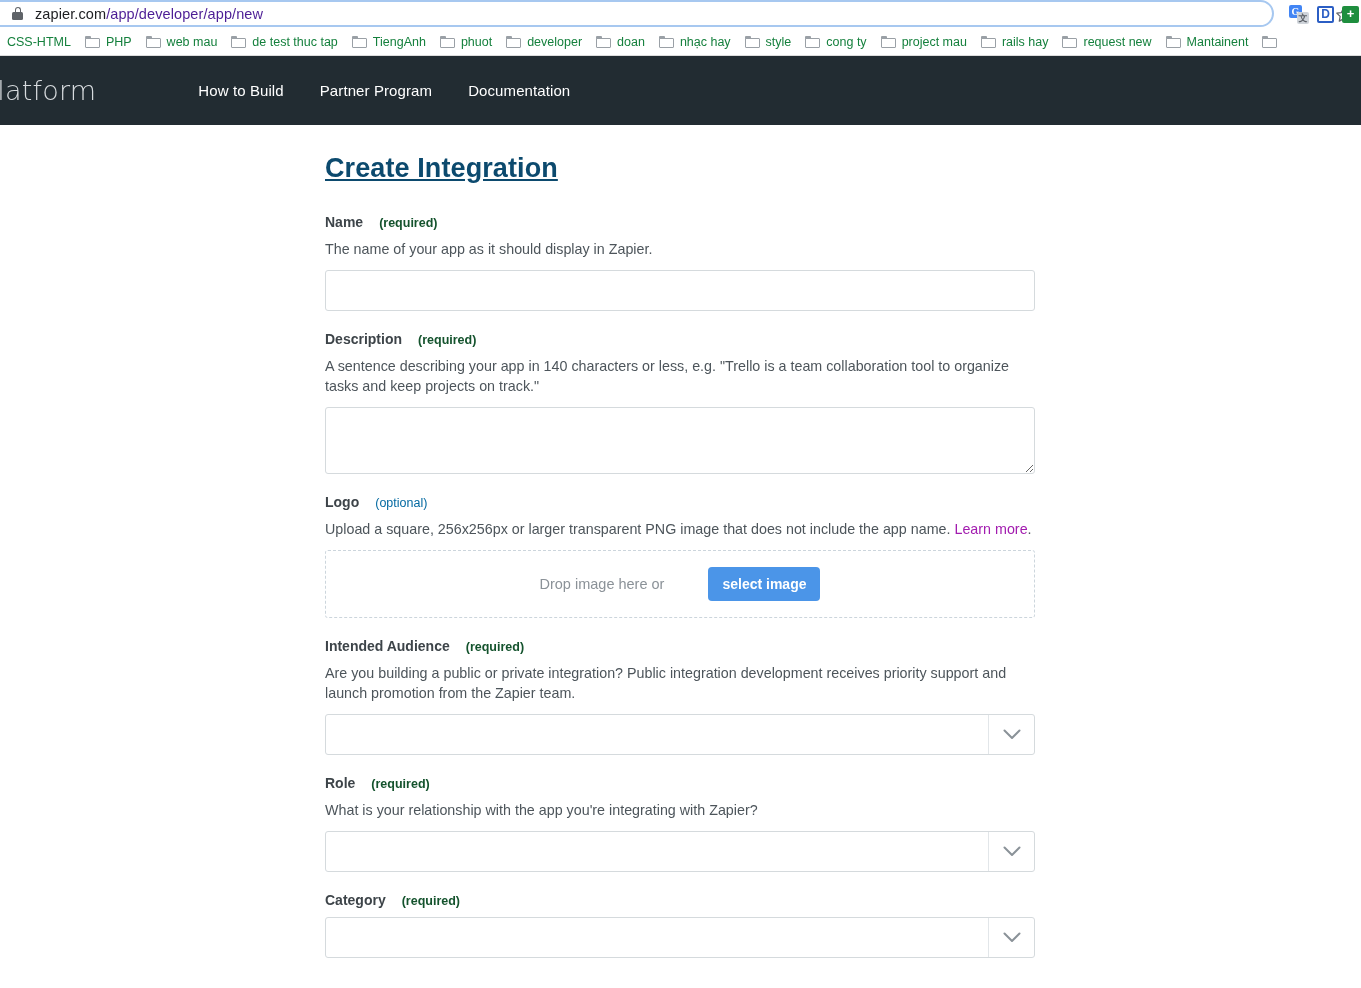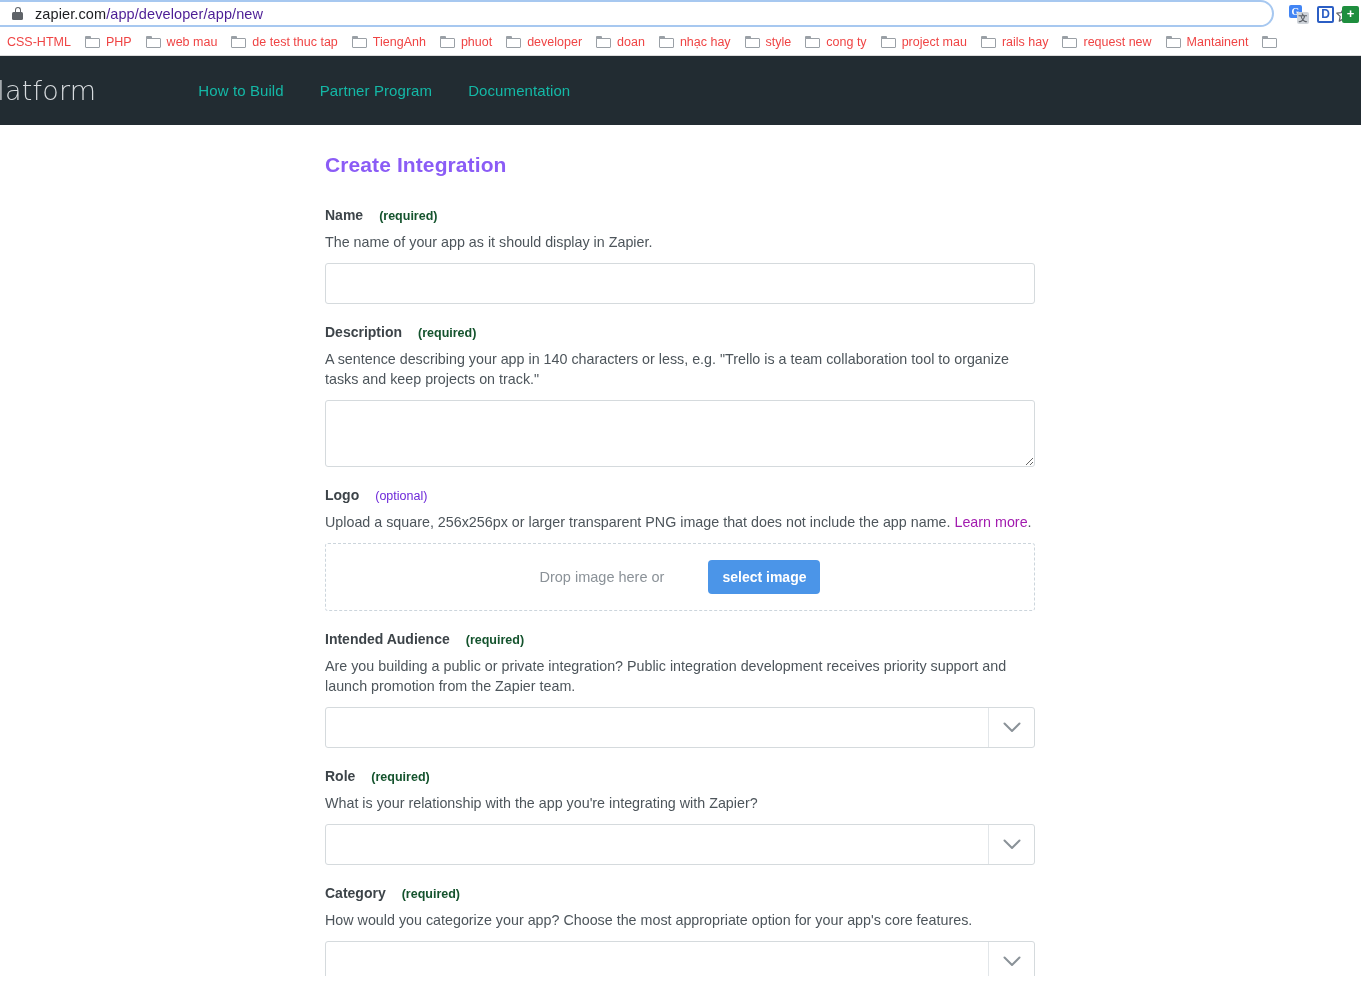--- a/index.html
+++ b/index.html
@@ -144,21 +144,21 @@
     overflow: hidden;
     white-space: nowrap;
     border-bottom: 1px solid #dddddd;
   }
   .bookmark {
     display: flex;
     align-items: center;
     gap: 6px;
     padding: 2px 7px;
     font-size: 12.5px;
-    color: #ef4444;
+    color: #15803d;
     border-radius: 3px;
     flex: none;
   }
   .folder-icon {
     width: 15px; height: 12px;
     position: relative;
     flex: none;
   }
   .folder-icon .tab {
     position: absolute; left: 0; top: 0;
@@ -190,62 +190,63 @@
     letter-spacing: 0.2px;
     font-family: "DejaVu Sans", sans-serif;
   }
   .nav-links {
     display: flex;
     align-items: center;
     gap: 36px;
     margin-left: 102px;
   }
   .nav-link {
-    color: #14b8a6;
+    color: #ffffff;
     font-size: 15px;
     text-decoration: none;
     letter-spacing: 0.1px;
   }
 
   
   .page {
     width: 1361px;
     height: 851px;
     background: #ffffff;
     overflow: hidden;
   }
   .form-wrap {
     width: 710px;
     margin-left: 325px;
     padding-top: 28px;
   }
   .page-title {
-    font-size: 21px;
-    font-weight: bold;
-    color: #8b5cf6;
+    font-size: 27px;
+    font-weight: bold;
+    color: #0c4a6e;
     margin: 0 0 30px 0;
     letter-spacing: 0.1px;
+    text-decoration: underline;
   }
   .field { margin-bottom: 20px; }
   .field-label {
     font-size: 14px;
     color: #3d4449;
     font-weight: bold;
     margin-bottom: 9px;
     display: flex;
     align-items: baseline;
     gap: 16px;
   }
   .req {
     color: #14532d;
     font-size: 12.5px;
     font-weight: bold;
   }
   .opt {
-    color: #6d28d9;
+    color: #0369a1;
     font-size: 12.5px;
     font-weight: normal;
   }
   .field-help {
     font-size: 14.3px;
     color: #4d555b;
     line-height: 20px;
     margin-bottom: 11px;
     max-width: 710px;
   }
@@ -549,21 +550,20 @@
             </svg>
         </span>
       </div>
     </div>
 
     <div class="field">
       <div class="field-label">
         <span>Category</span>
         <span class="req">(required)</span>
       </div>
-      <div class="field-help">How would you categorize your app? Choose the most appropriate option for your app's core features.</div>
       <div class="select-wrap">
         <span class="select-value"></span>
         <span class="select-arrow">
           <svg width="18" height="11" viewBox="0 0 18 11">
               <path d="M1.5 1.5 L9 9 L16.5 1.5" fill="none" stroke="#8a9298" stroke-width="2" stroke-linecap="round" stroke-linejoin="round"></path>
             </svg>
         </span>
       </div>
     </div>
 

